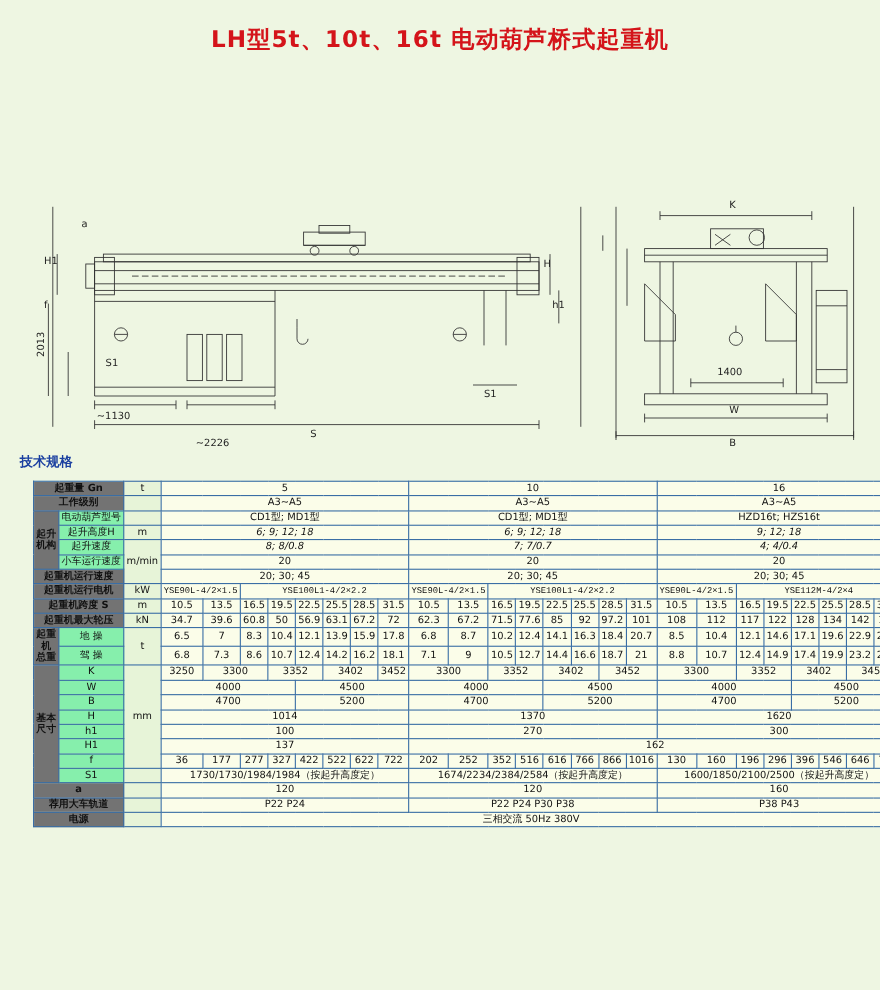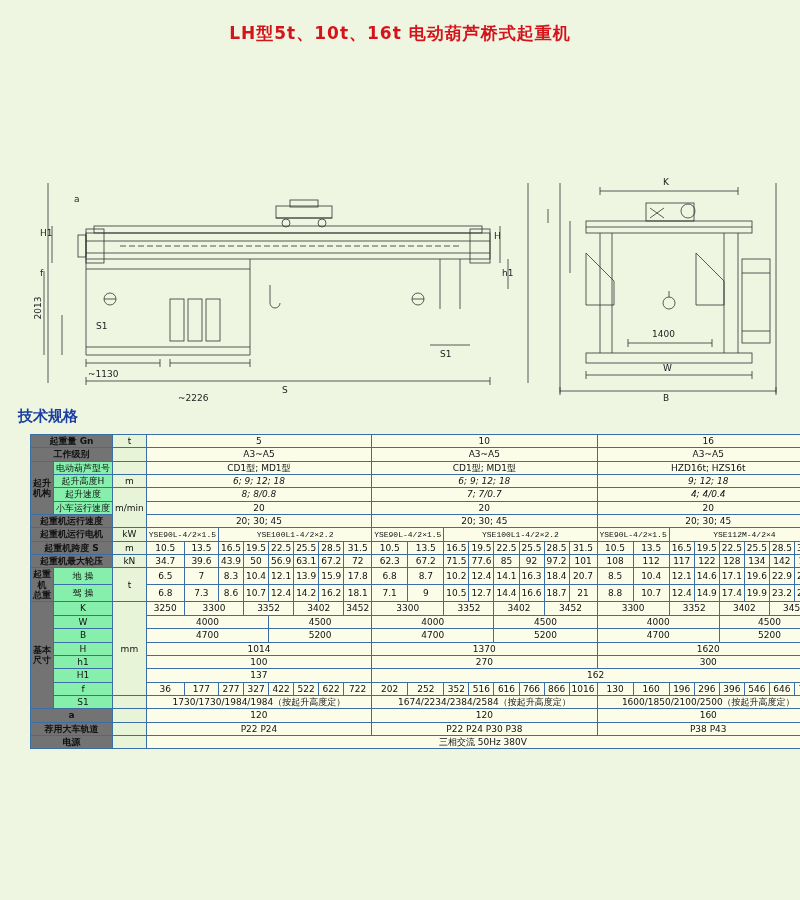--- a/index.html
+++ b/index.html
@@ -8,28 +8,28 @@
     background:#eef6e2;
     font-family:"DejaVu Sans","Liberation Sans",sans-serif;
     color:#111;
     overflow:hidden;
     position:relative;
   }
   .title{
     text-align:center;
     color:#d4141a;
     font-weight:bold;
-    font-size:17px;
+    font-size:21px;
     letter-spacing:1px;
     padding-top:22px;
   }
   .section-title{
     color:#1a3fa0;
     font-weight:bold;
-    font-size:15px;
+    font-size:12px;
     margin-left:18px;
     margin-top:4px;
   }
 
   
   .drawings{position:relative;height:340px;margin-top:18px;}
   .dim-label{position:absolute;font-size:9px;color:#222;}
   svg{display:block;}
 
   
@@ -278,21 +278,21 @@
           <td>25.5</td>
           <td>28.5</td>
           <td>31.5</td>
         </tr>
 
     <tr id="wheel-row">
       <td class="lbl" colspan="2">起重机最大轮压</td>
       <td class="unit">kN</td>
     <td>34.7</td>
           <td>39.6</td>
-          <td>43.9</td>
+          <td>60.8</td>
           <td>50</td>
           <td>56.9</td>
           <td>63.1</td>
           <td>67.2</td>
           <td>72</td>
           <td>62.3</td>
           <td>67.2</td>
           <td>71.5</td>
           <td>77.6</td>
           <td>85</td>

